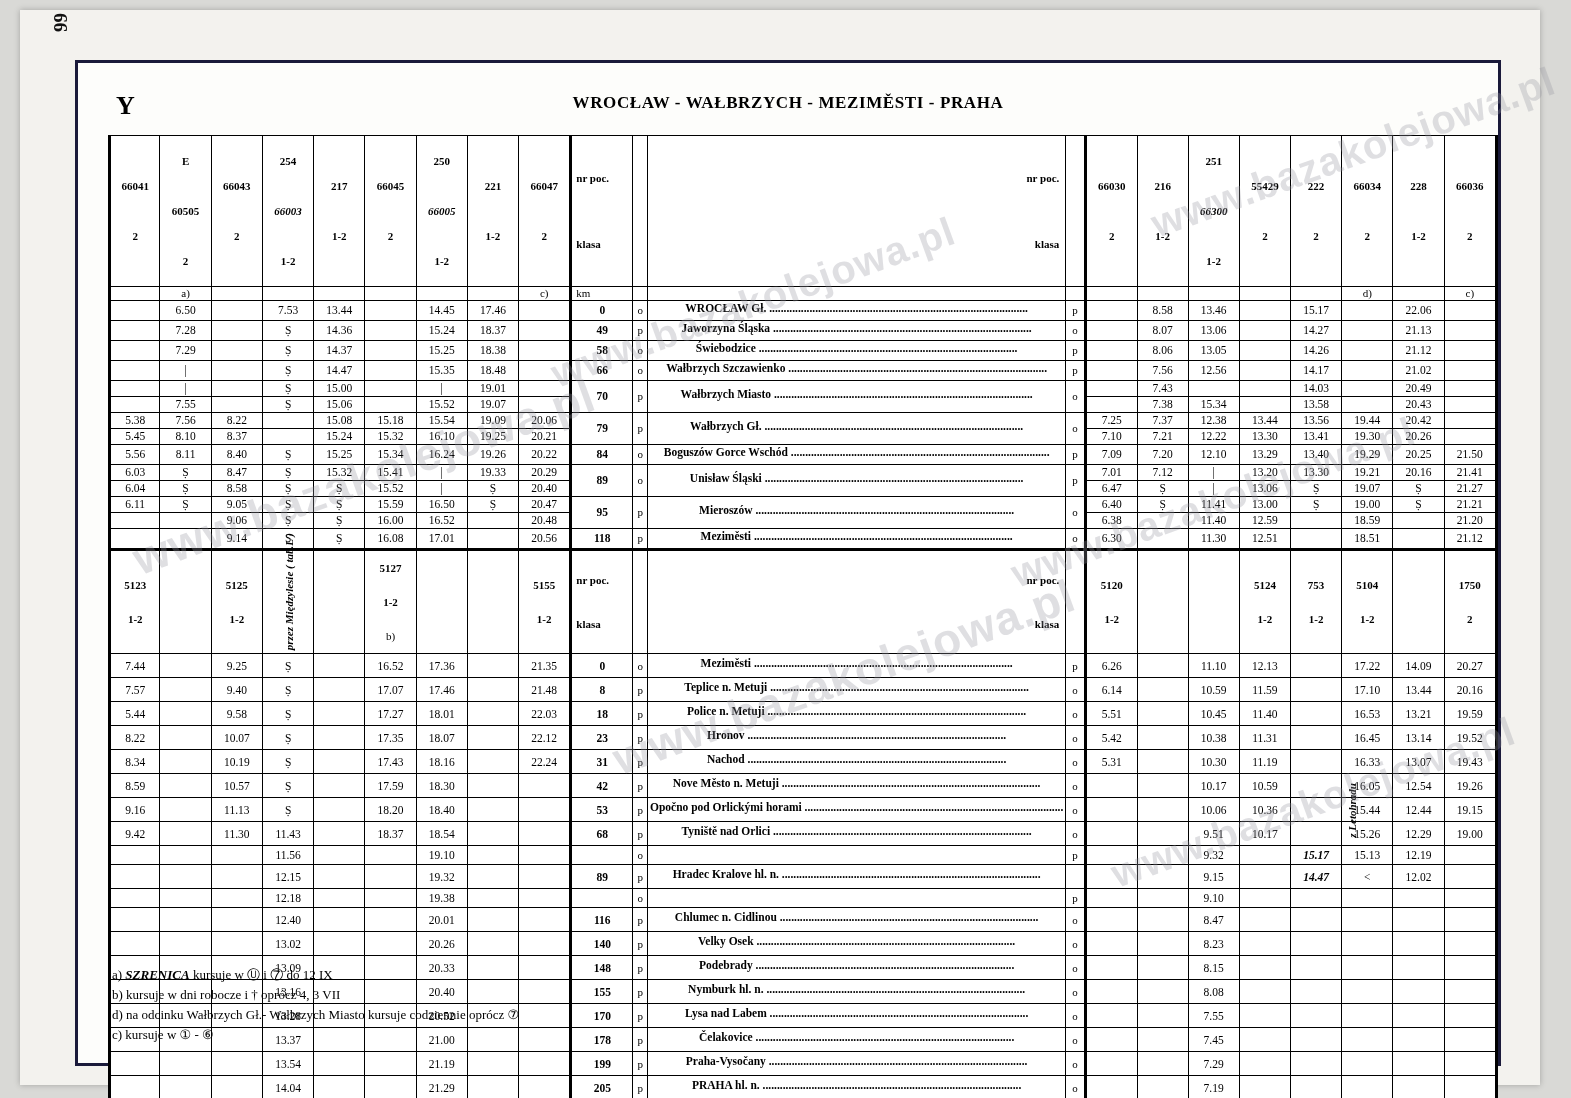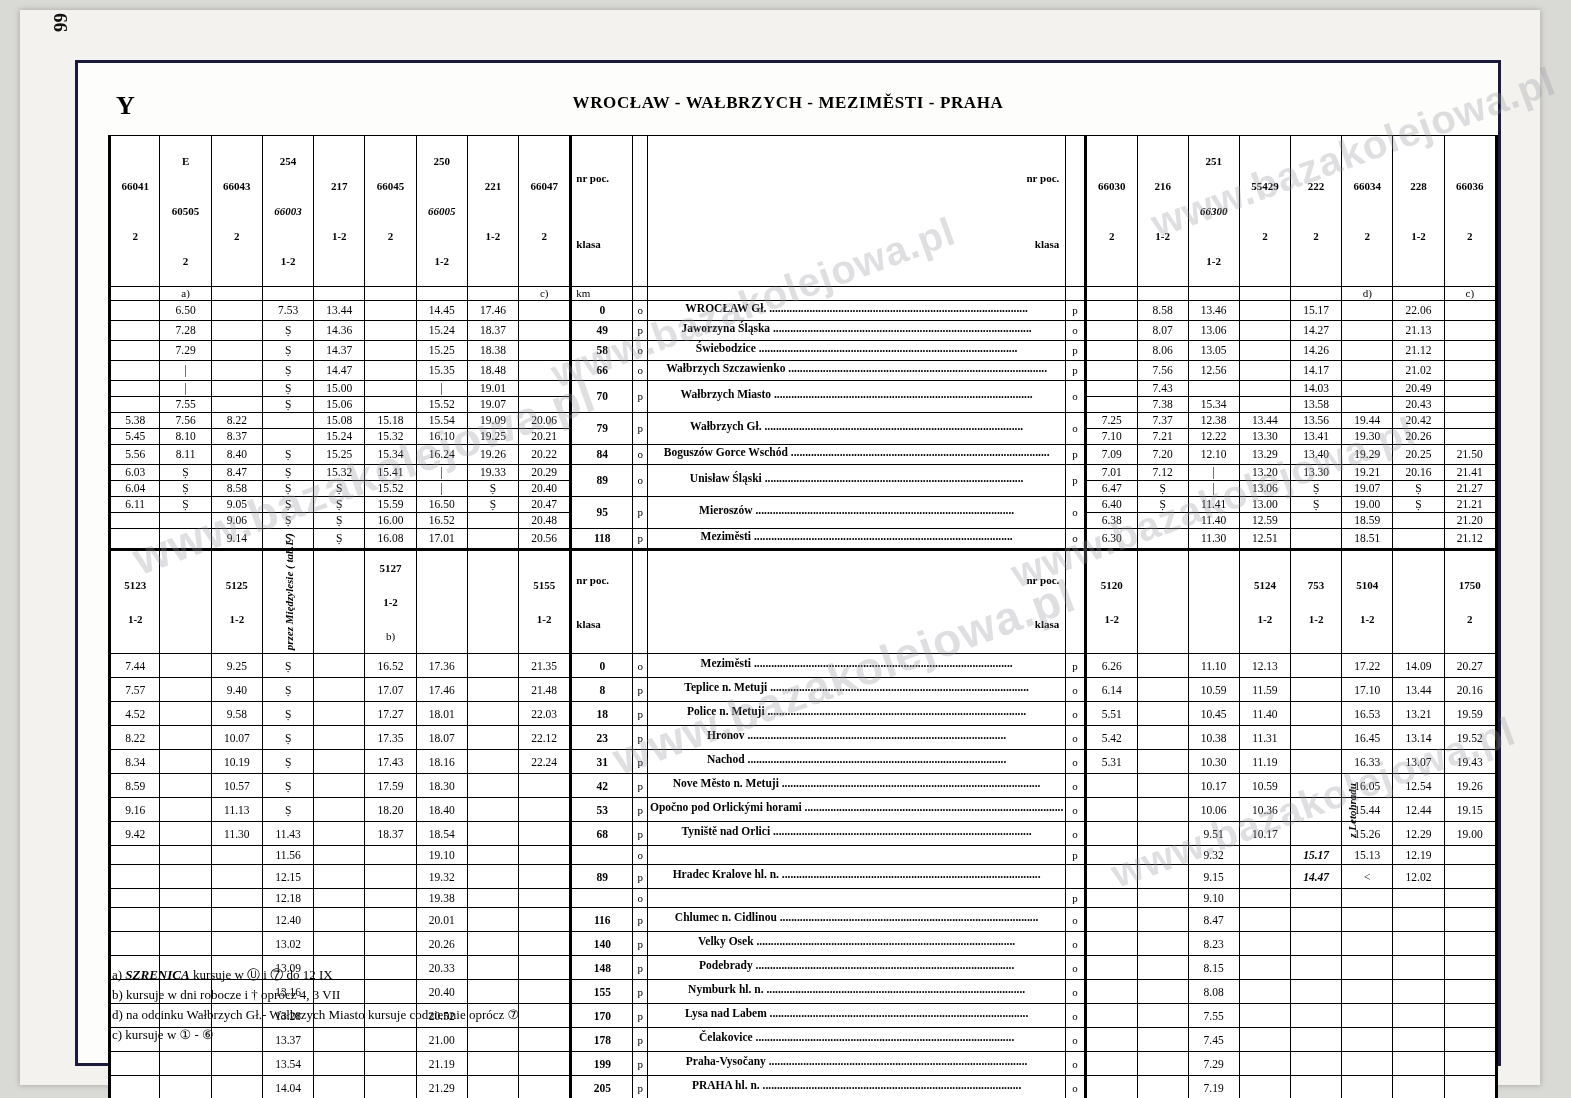--- a/index.html
+++ b/index.html
@@ -613,21 +613,21 @@
             <td style="height: 18px; line-height: 18px;">6.14</td>
             <td style="height: 18px; line-height: 18px;"></td>
             <td style="height: 18px; line-height: 18px;">10.59</td>
             <td style="height: 18px; line-height: 18px;">11.59</td>
             <td class=" ital" style="height: 18px; line-height: 18px;"></td>
             <td style="height: 18px; line-height: 18px;">17.10</td>
             <td style="height: 18px; line-height: 18px;">13.44</td>
             <td class="thickr" style="height: 18px; line-height: 18px;">20.16</td>
           </tr>
           <tr>
-            <td class="thickl" style="height: 18px; line-height: 18px;">4.52</td>
+            <td class="thickl" style="height: 18px; line-height: 18px;">5.44</td>
             <td style="height: 18px; line-height: 18px;"></td>
             <td style="height: 18px; line-height: 18px;">9.58</td>
             <td style="height: 18px; line-height: 18px;">Ṣ</td>
             <td style="height: 18px; line-height: 18px;"></td>
             <td style="height: 18px; line-height: 18px;">17.27</td>
             <td style="height: 18px; line-height: 18px;">18.01</td>
             <td style="height: 18px; line-height: 18px;"></td>
             <td style="height: 18px; line-height: 18px;">22.03</td>
             <td class="km thickl" style="height: 18px; line-height: 18px;">18</td>
             <td class="op" style="height: 18px; line-height: 18px;">p</td>

